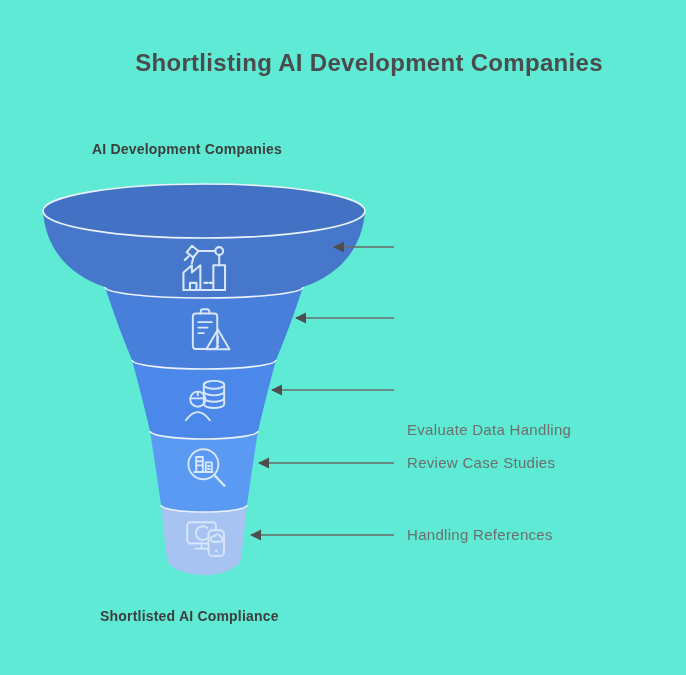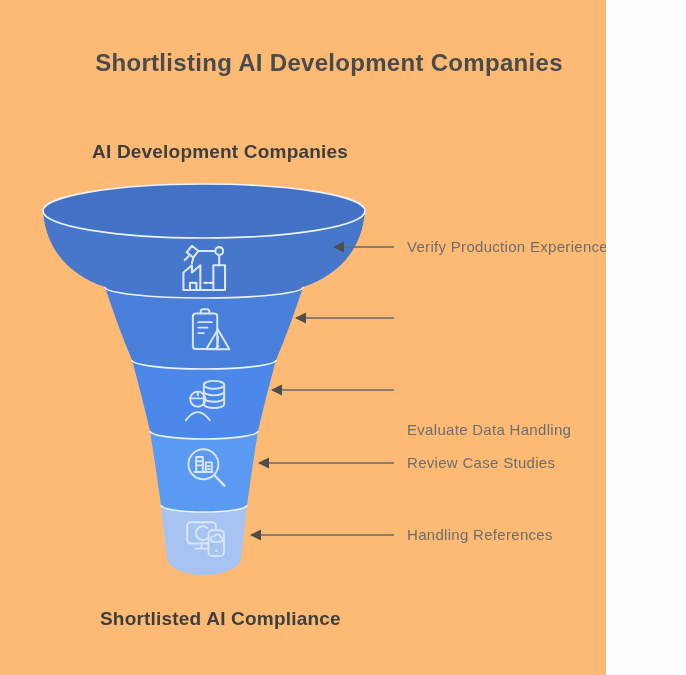--- a/index.html
+++ b/index.html
@@ -1,35 +1,35 @@
 <!DOCTYPE html>
 <html><head>
 <meta charset="utf-8">
 <style>
   html, body { margin: 0; padding: 0; }
   body { background: #FDFDFE; font-family: "Liberation Sans", sans-serif; }
   .canvas {
     position: relative;
-    width: 606px;
+    width: 686px;
     height: 675px;
-    background: #fdba74;
+    background: #5eead4;
     overflow: hidden;
   }
   .title {
     position: absolute;
     top: 49px; left: 52px; right: 0;
     text-align: center;
     font-size: 24px;
     font-weight: 700;
     letter-spacing: 0.3px;
     color: #4B4B4B;
   }
   .sublabel {
     position: absolute;
-    font-size: 19px;
+    font-size: 14px;
     font-weight: 700;
     letter-spacing: 0.2px;
     color: #3E3E3E;
   }
   .sublabel.top    { left: 92px;  top: 141px; }
   .sublabel.bottom { left: 100px; top: 608px; }
   .stage-label {
     position: absolute;
     left: 407px;
     font-size: 15px;
@@ -132,18 +132,17 @@
       <path d="M33.3 36.3 v0.15" stroke-width="2.2"></path>
     </g>
 
     <line class="connector" x1="394" y1="247" x2="334" y2="247" marker-end="url(#ah)" stroke="#6A6A6A"></line>
     <line class="connector" x1="394" y1="318" x2="296" y2="318" marker-end="url(#ah)" stroke="#6A6A6A"></line>
     <line class="connector" x1="394" y1="390" x2="272" y2="390" marker-end="url(#ah)" stroke="#6A6A6A"></line>
     <line class="connector" x1="394" y1="463" x2="259" y2="463" marker-end="url(#ah)" stroke="#6A6A6A"></line>
     <line class="connector" x1="394" y1="535" x2="251" y2="535" marker-end="url(#ah)" stroke="#6A6A6A"></line>
   </svg>
 
-  <div class="stage-label l1">Verify Production Experience</div>
   <div class="stage-label l3">Evaluate Data Handling</div>
   <div class="stage-label l4">Review Case Studies</div>
   <div class="stage-label l5">Handling References</div>
 
 </div>
 
 </body></html>

